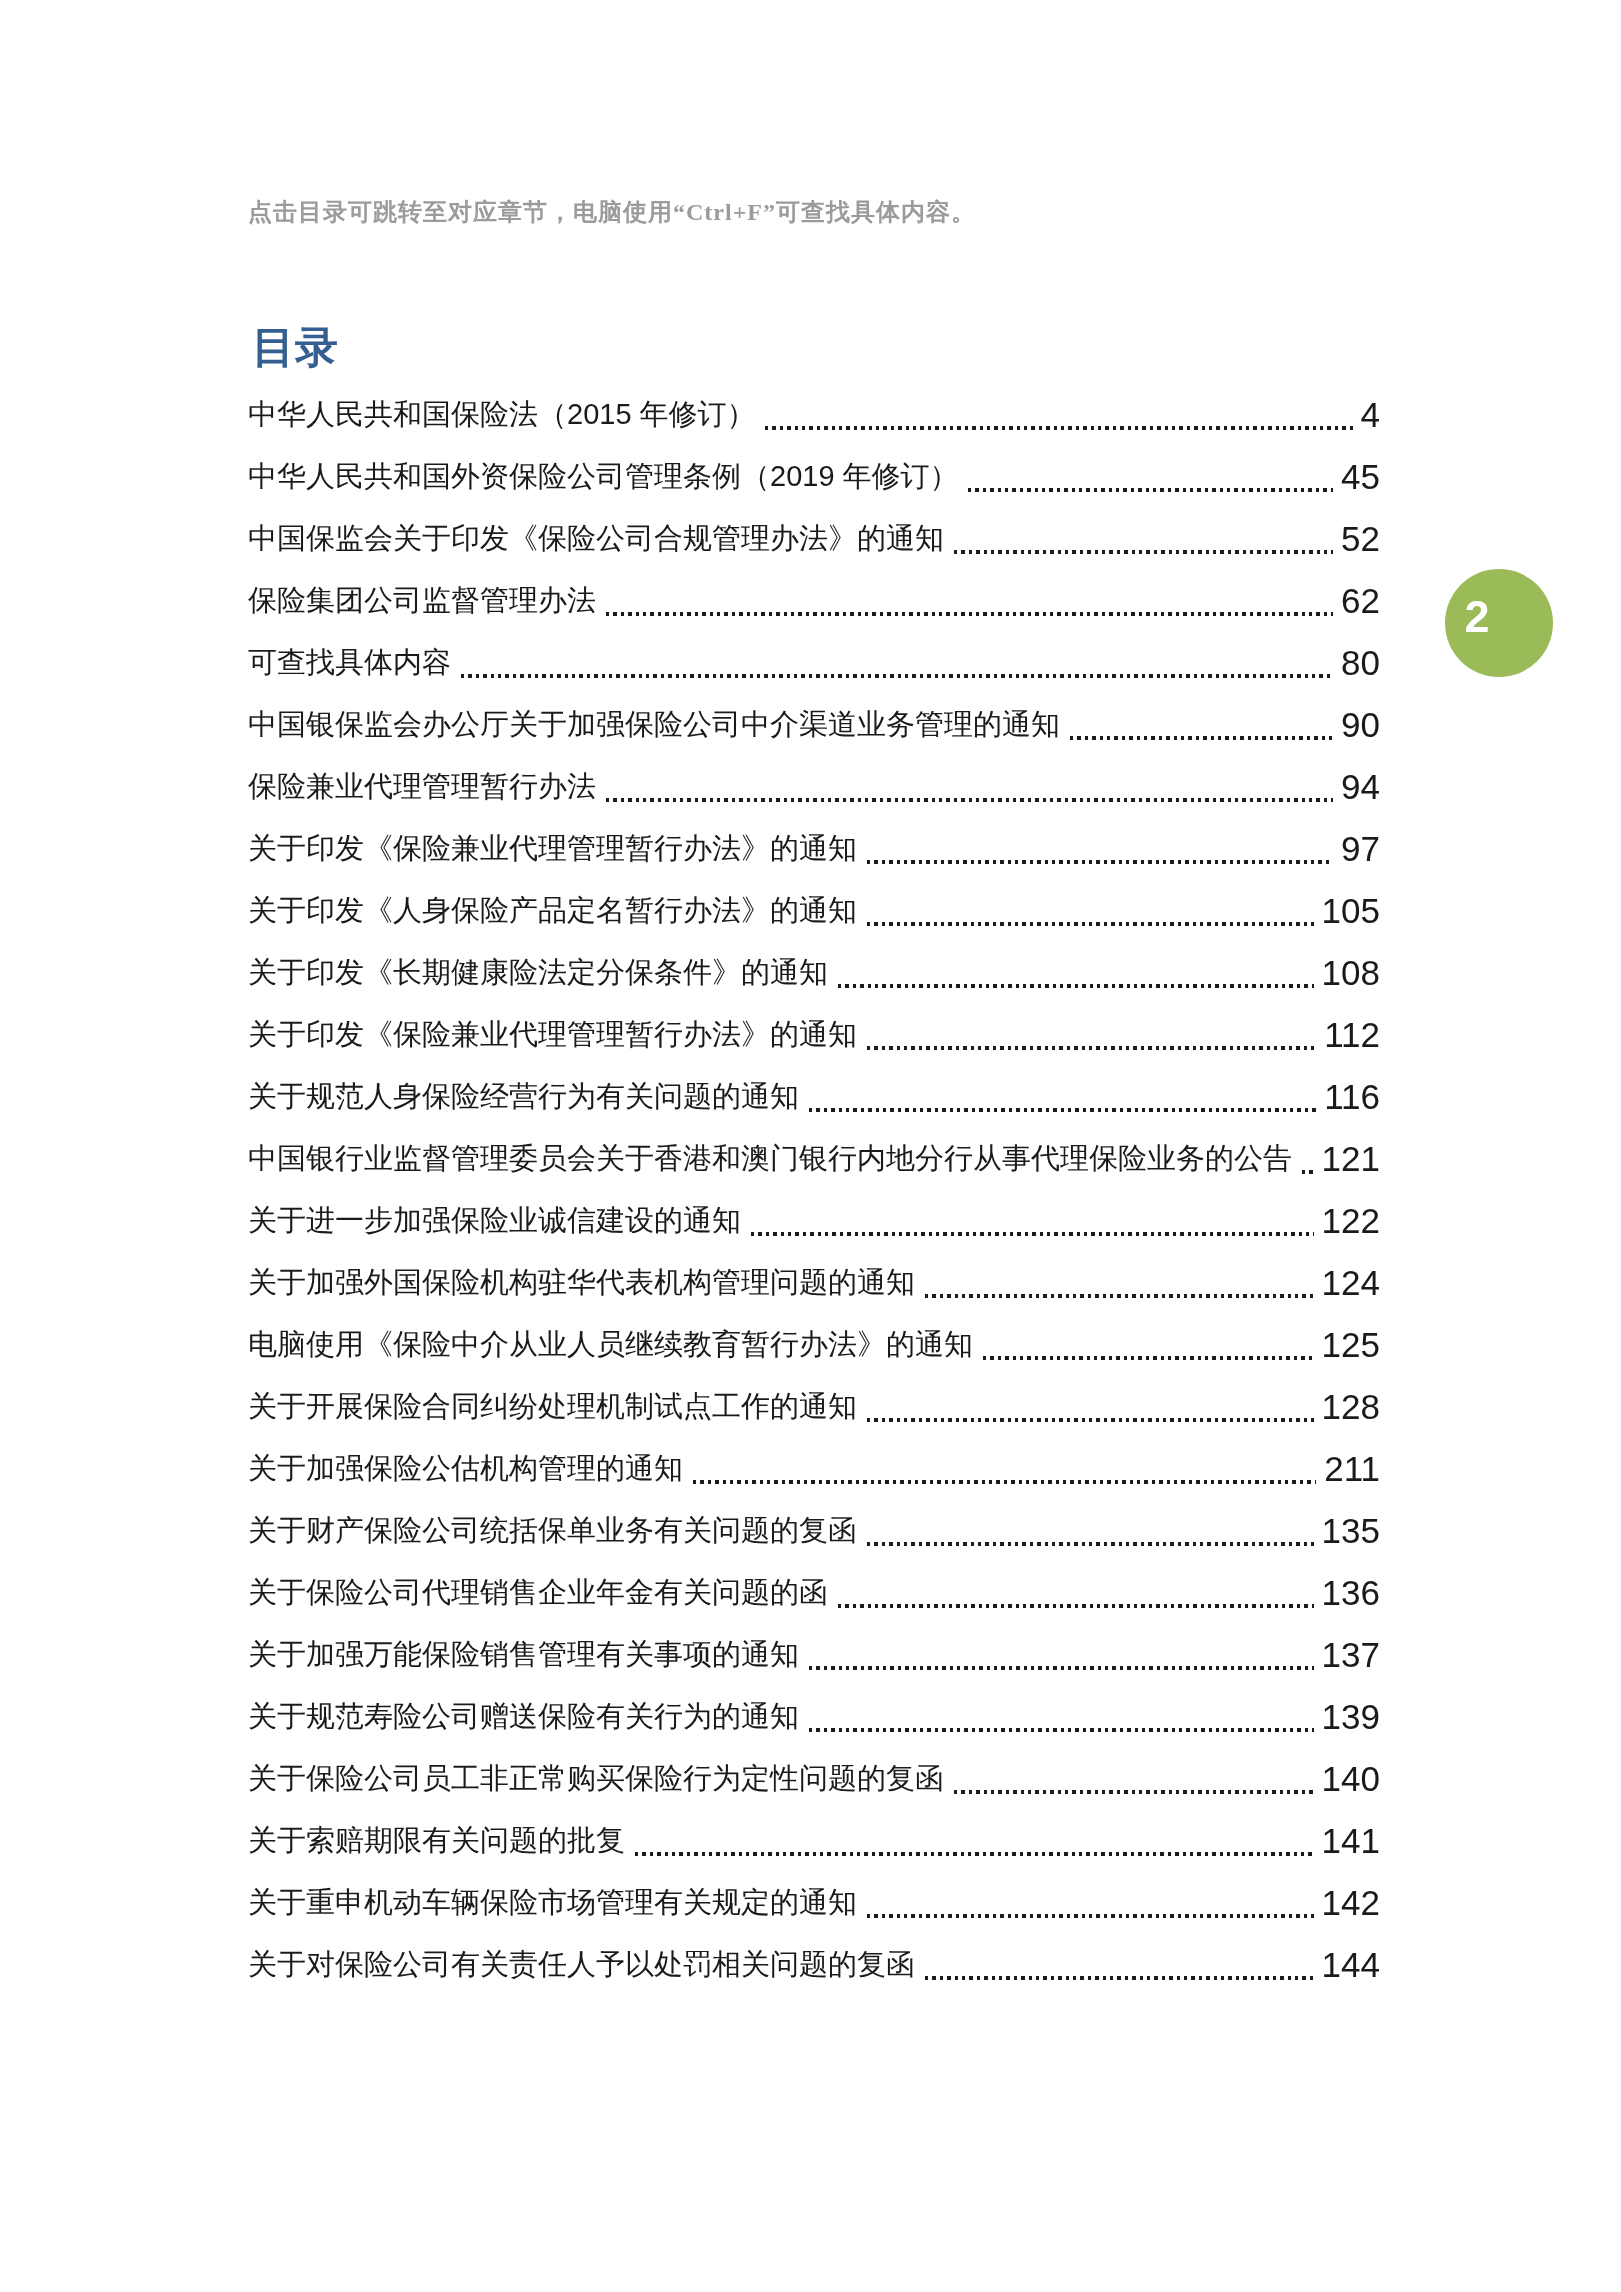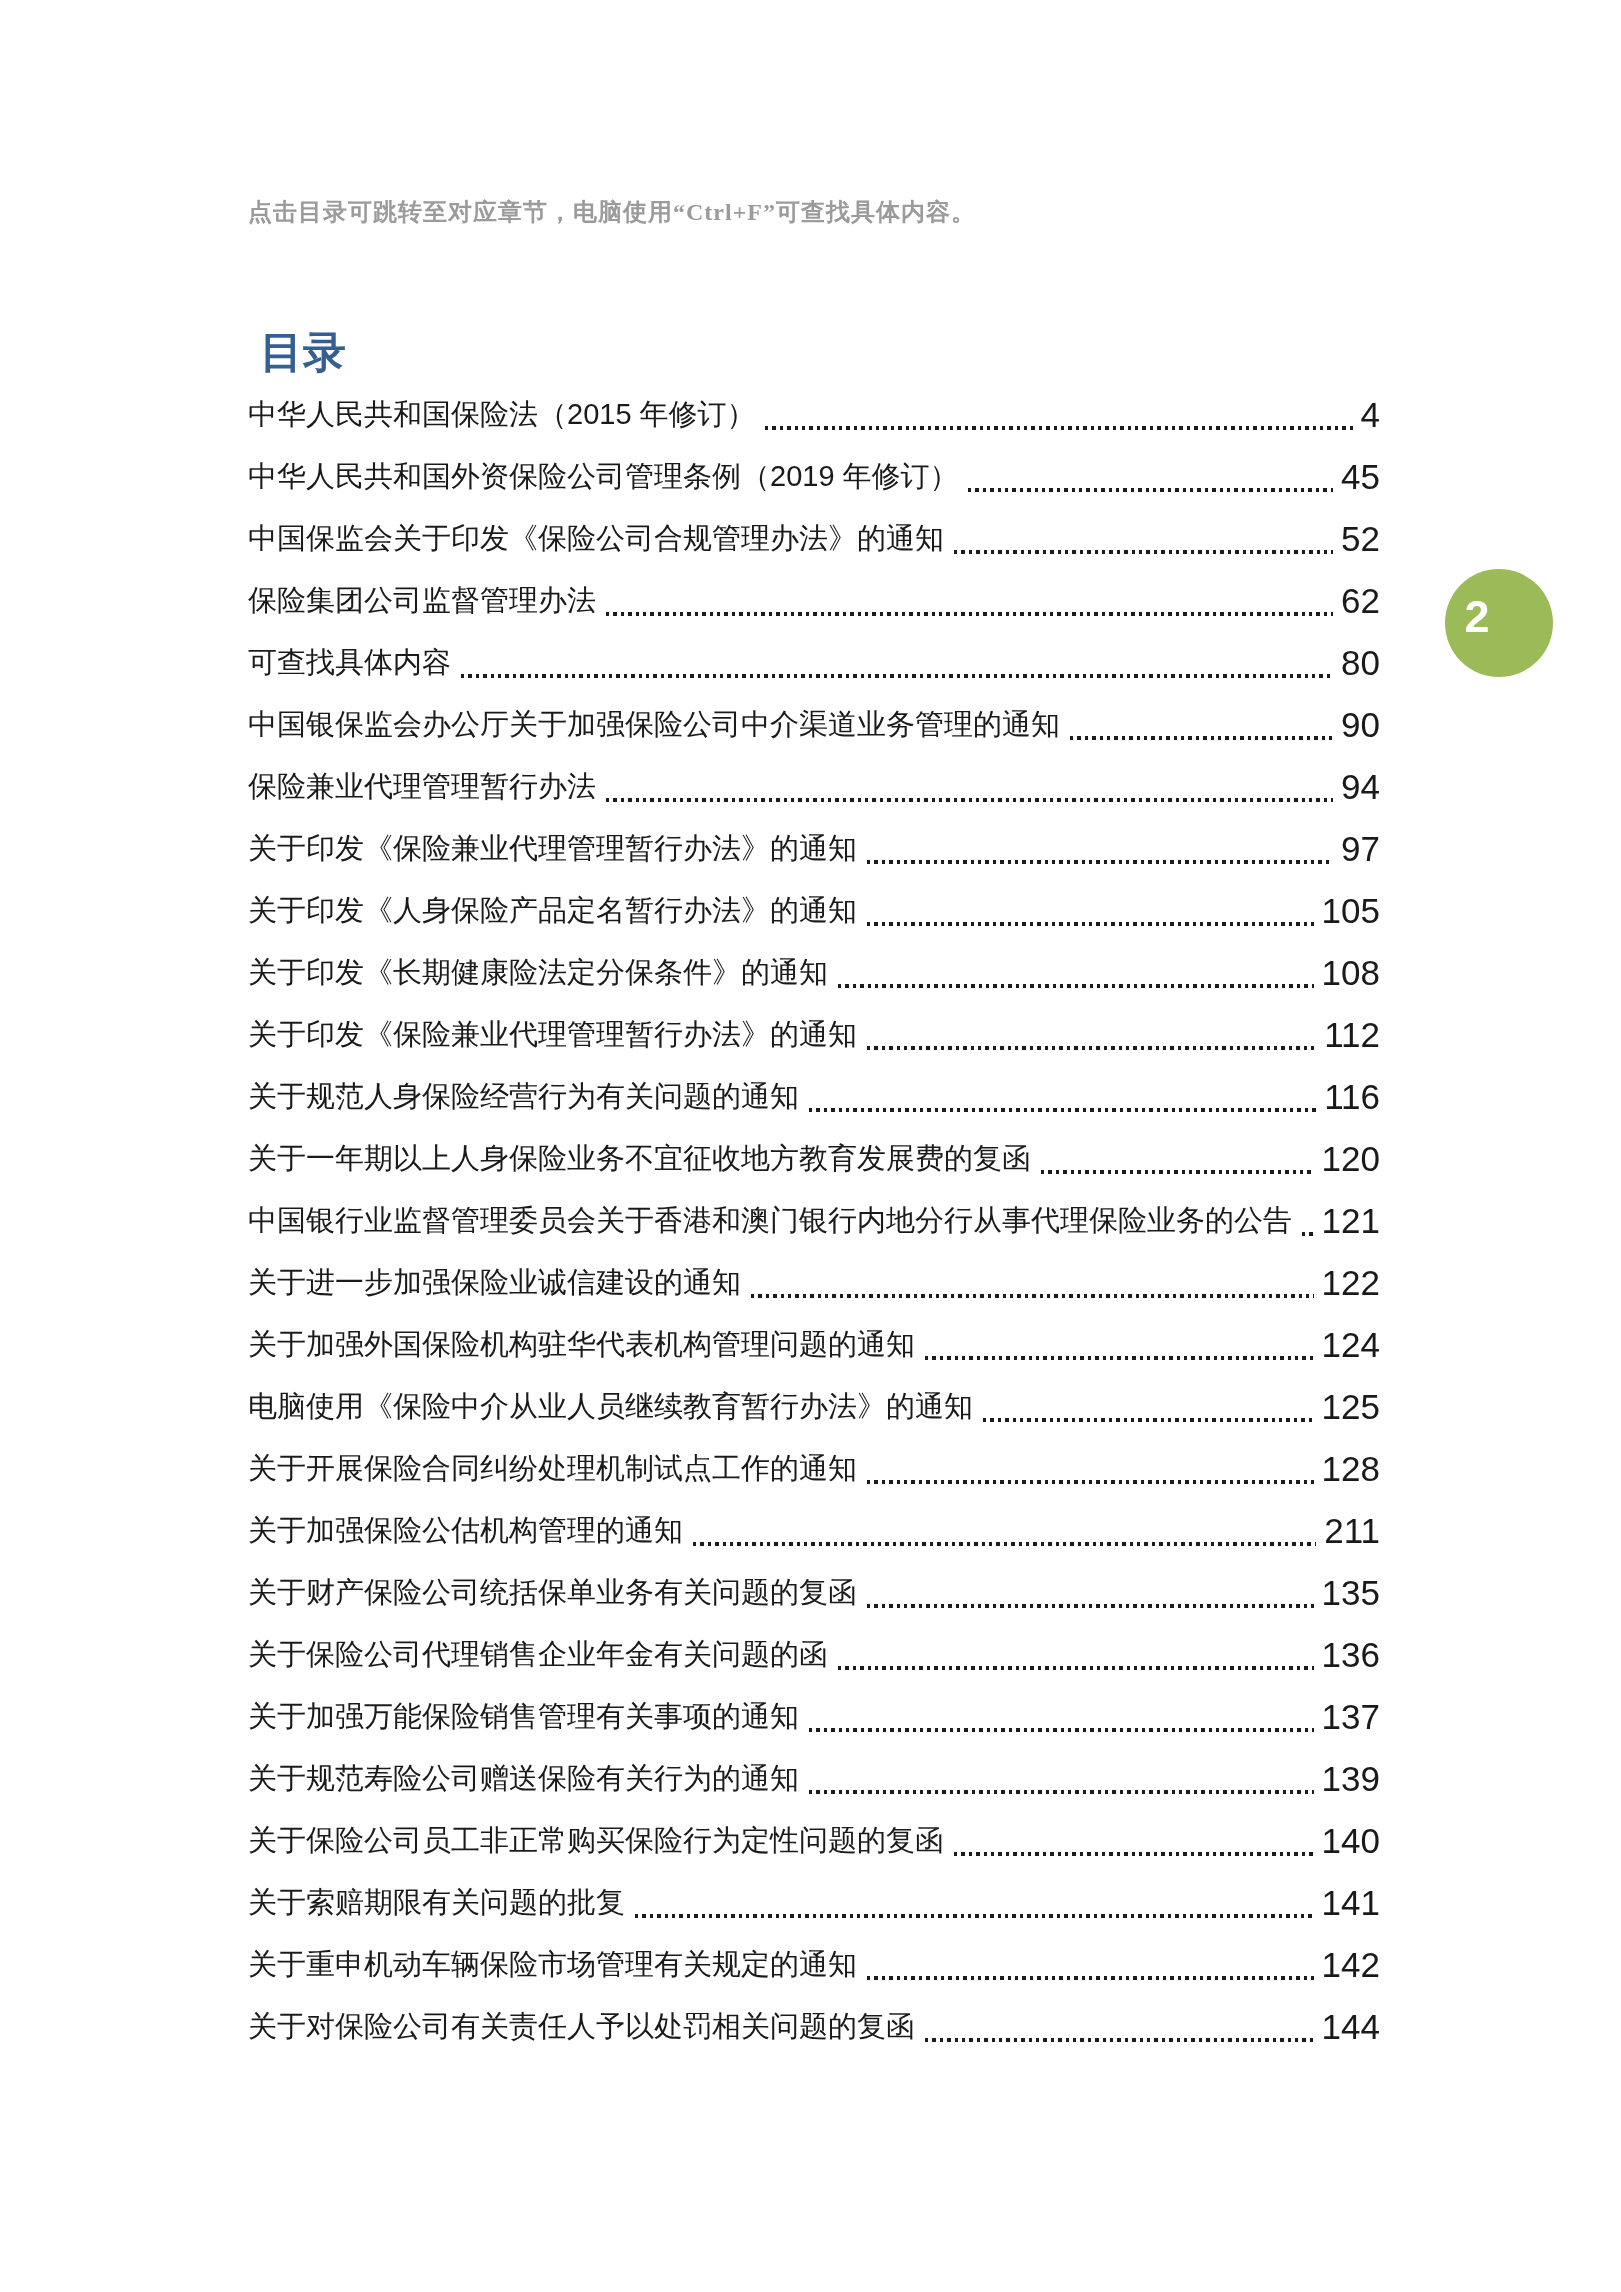--- a/index.html
+++ b/index.html
@@ -23,26 +23,26 @@
     letter-spacing: 1px;
     color: var(--note, #9b9b9b);
     font-family: "Liberation Serif", serif;
     white-space: nowrap;
   }
 
   .heading {
     position: absolute;
     left: 248px;
     top: 318px;
-    margin: 12px;
+    margin: 4px;
     font-size: 43px;
     line-height: 1.2;
     font-weight: bold;
     color: var(--heading, #365f91);
-    font-family: Liberation Mono, monospace;
+    font-family: Liberation Serif, serif;
   }
 
   .toc {
     position: absolute;
     left: 248px;
     top: 384px;
     width: 1132px;
   }
 
   .row {
@@ -174,25 +174,20 @@
     <span class="dots"></span>
     <span class="pg">112</span>
   </div>
 
   <div class="row">
     <span class="title">关于规范人身保险经营行为有关问题的通知</span>
     <span class="dots"></span>
     <span class="pg">116</span>
   </div>
 
-  <div class="row">
-    <span class="title">关于一年期以上人身保险业务不宜征收地方教育发展费的复函</span>
-    <span class="dots"></span>
-    <span class="pg">120</span>
-  </div>
 
   <div class="row">
     <span class="title">中国银行业监督管理委员会关于香港和澳门银行内地分行从事代理保险业务的公告</span>
     <span class="dots"></span>
     <span class="pg">121</span>
   </div>
 
   <div class="row">
     <span class="title">关于进一步加强保险业诚信建设的通知</span>
     <span class="dots"></span>

